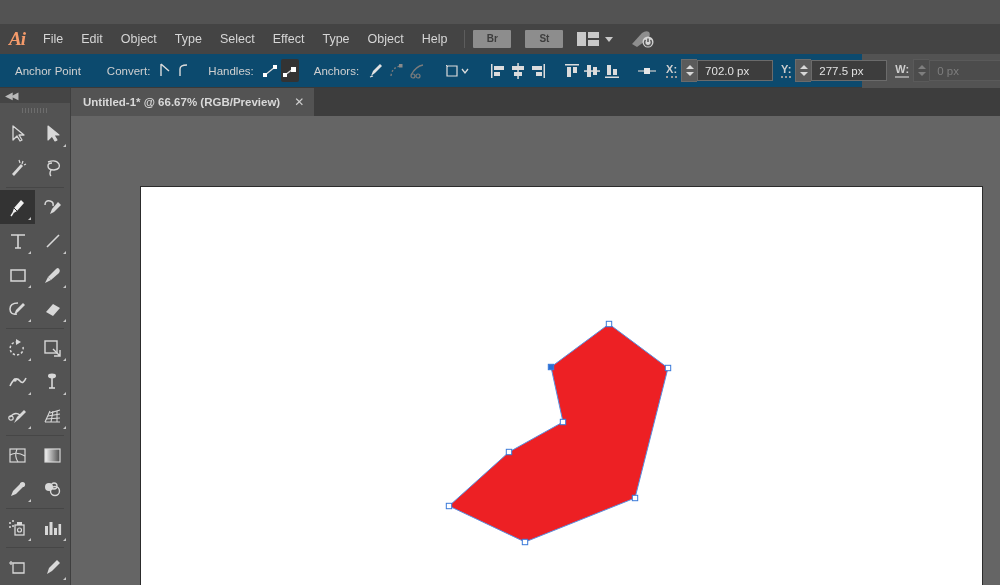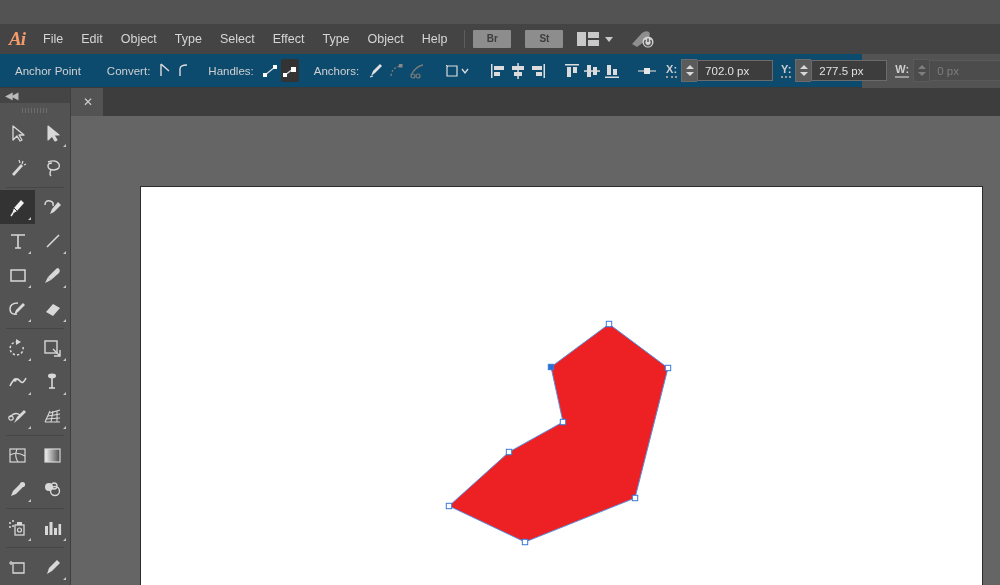--- a/index.html
+++ b/index.html
@@ -462,20 +462,21 @@
           <i class="up"></i>
           <i class="dn"></i>
         </div>
       <div class="numfield disabled">0 px</div>
     </div>
 
   </div>
 
   <div id="tabbar">
     <div id="doc-tab">
+      <span class="title">Untitled-1* @ 66.67% (RGB/Preview)</span>
       <span class="close">✕</span>
     </div>
   </div>
 
   <div id="toolbar">
 
     <div id="tb-head">
       <span class="dblchev">◀◀</span>
     </div>
     <div id="tb-grip">

